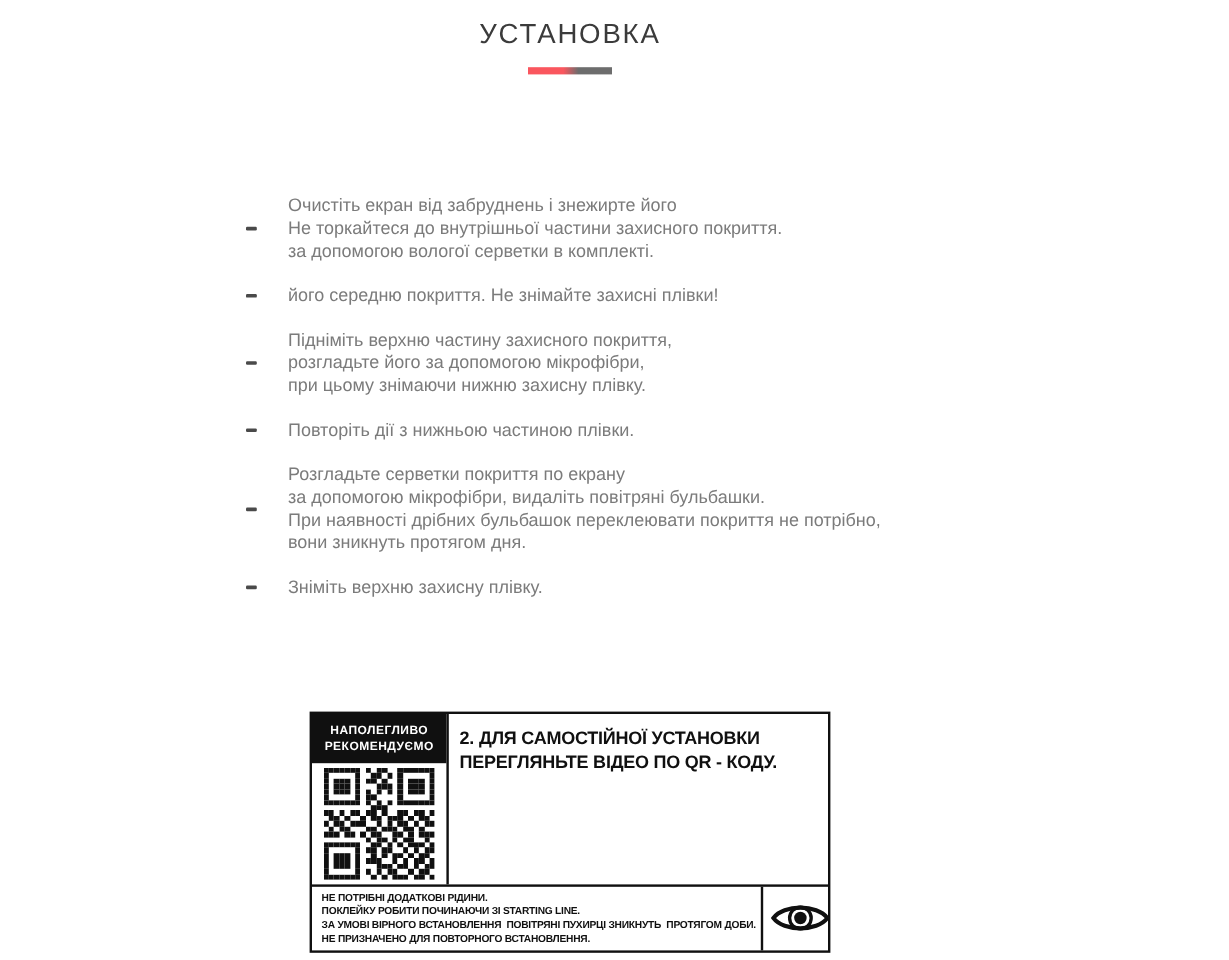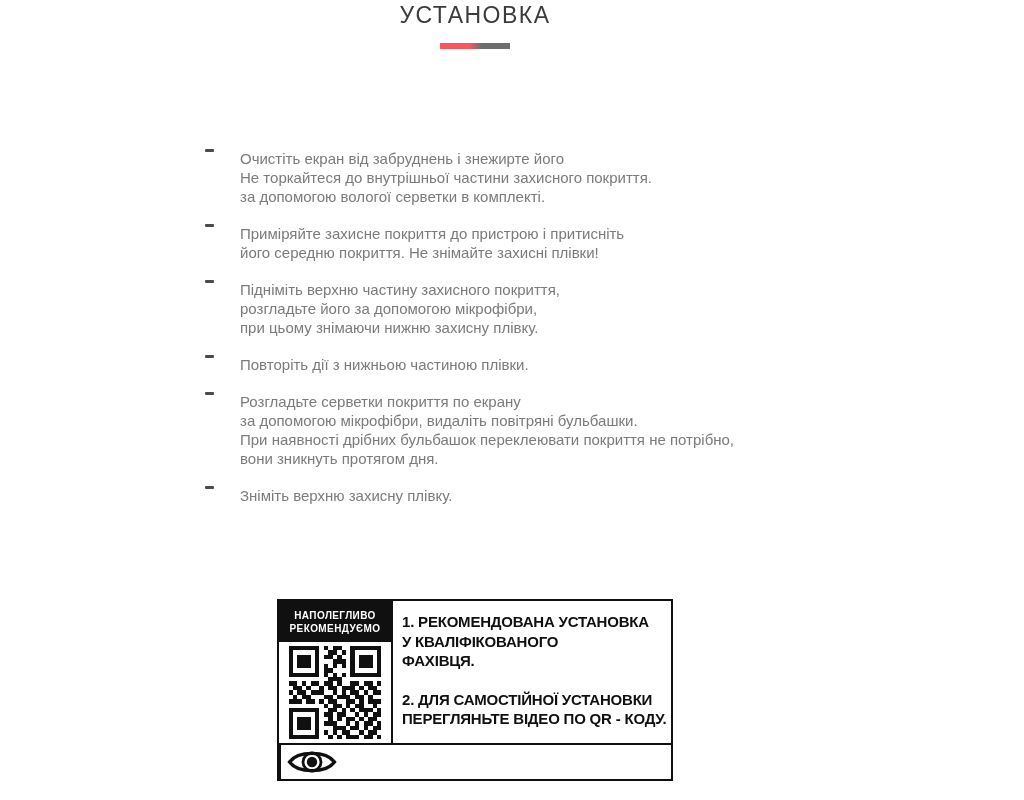--- a/index.html
+++ b/index.html
@@ -6,45 +6,45 @@
   html, body { margin: 0; padding: 0; }
   body {
     width: 1024px; height: 800px;
     background: #ffffff;
     font-family: "Liberation Sans", sans-serif;
     overflow: hidden;
   }
   .content { width: 950px; position: relative; }
 
   .title {
-    margin: 0; padding-top: 2px;
+    margin: 0; padding-top: 15px;
     text-align: center;
     font-size: 23px; font-weight: 500;
     color: #3b3b3b; letter-spacing: 1.5px;
   }
   .divider {
     width: 70px; height: 6px;
     margin: 14px auto 0;
     background: linear-gradient(90deg, #fa565e 0%, #fa565e 42%, #6d6d6d 60%, #6d6d6d 100%);
   }
 
   .steps { list-style: none; margin: 100px 0 0 205px; padding: 0; }
   .step {
-    display: flex; align-items: flex-start;
+    display: flex; align-items: center;
     margin-bottom: 18px;
     color: #7b7b7b; font-size: 15px; line-height: 19px;
   }
   .dash {
     width: 9px; height: 3px; border-radius: 1px;
     background: #4a4a4a; margin-right: 26px; flex: none;
   }
   .step .lines div { white-space: nowrap; }
 
   .rec-box {
-    width: 396px; margin: 94px auto 4px;
+    width: 434px; margin: 94px auto 4px;
     border: 2px solid #101010;
     color: #101010;
   }
   .rec-top { display: flex; }
   .rec-left { width: 114px; flex: none; border-right: 2px solid #101010; }
   .badge {
     background: #101010; color: #ffffff;
     text-align: center; font-size: 10px; font-weight: 700;
     letter-spacing: 0.4px; line-height: 13px;
     padding: 8px 0 7px;
@@ -92,21 +92,20 @@
       <span class="dash"></span>
       <div class="lines">
           <div>Очистіть екран від забруднень і знежирте його</div>
           <div>Не торкайтеся до внутрішньої частини захисного покриття.</div>
           <div>за допомогою вологої серветки в комплекті.</div>
         </div>
     </li>
     <li class="step">
       <span class="dash"></span>
       <div class="lines">
-          <div>Приміряйте захисне покриття до пристрою і притисніть</div>
           <div>його середню покриття. Не знімайте захисні плівки!</div>
         </div>
     </li>
     <li class="step">
       <span class="dash"></span>
       <div class="lines">
           <div>Підніміть верхню частину захисного покриття,</div>
           <div>розгладьте його за допомогою мікрофібри,</div>
           <div>при цьому знімаючи нижню захисну плівку.</div>
         </div>
@@ -582,31 +581,32 @@
               <div></div>
               <div class="c"></div>
               <div class="c"></div>
               <div></div>
               <div class="c"></div>
             </div>
         </div>
       </div>
       <div class="rec-right">
         <div class="point">
-            <div>1. РЕКОМЕНДОВАНА УСТАНОВКА</div>
-            <div>У КВАЛІФІКОВАНОГО</div>
-            <div>ФАХІВЦЯ.</div>
-          </div>
-        <div class="point">
             <div>2. ДЛЯ САМОСТІЙНОЇ УСТАНОВКИ</div>
             <div>ПЕРЕГЛЯНЬТЕ ВІДЕО ПО QR - КОДУ.</div>
           </div>
       </div>
     </div>
     <div class="rec-bottom">
+      <div class="footnotes">
+          <div>НЕ ПОТРІБНІ ДОДАТКОВІ РІДИНИ.</div>
+          <div>ПОКЛЕЙКУ РОБИТИ ПОЧИНАЮЧИ ЗІ STARTING LINE.</div>
+          <div>ЗА УМОВІ ВІРНОГО ВСТАНОВЛЕННЯ  ПОВІТРЯНІ ПУХИРЦІ ЗНИКНУТЬ  ПРОТЯГОМ ДОБИ.</div>
+          <div>НЕ ПРИЗНАЧЕНО ДЛЯ ПОВТОРНОГО ВСТАНОВЛЕННЯ.</div>
+        </div>
       <div class="eye-cell">
         <svg width="50" height="34" viewBox="0 0 50 34">
           <path d="M2.5 17 C 11 5.5, 39 5.5, 47.5 17 C 39 28.5, 11 28.5, 2.5 17 Z" fill="none" stroke="#101010" stroke-width="3.4"></path>
           <circle cx="25" cy="17" r="9" fill="none" stroke="#101010" stroke-width="2.8"></circle>
           <circle cx="25" cy="17" r="5.2" fill="#101010"></circle>
         </svg>
       </div>
     </div>
   </div>
 

